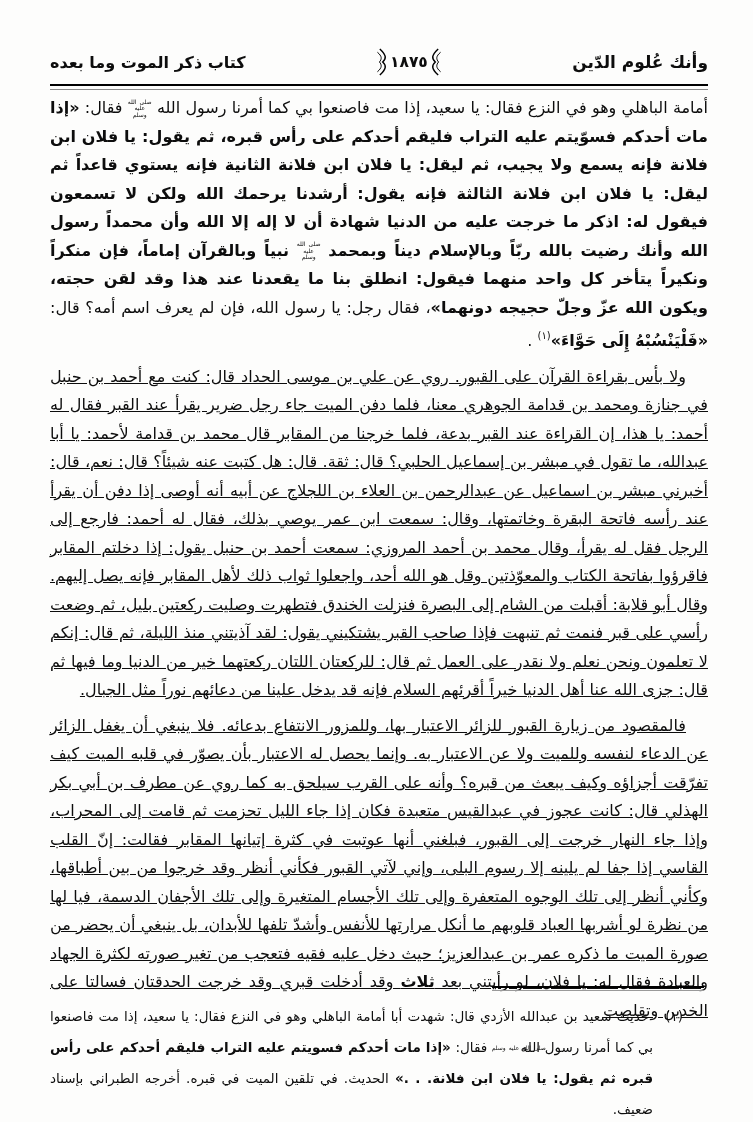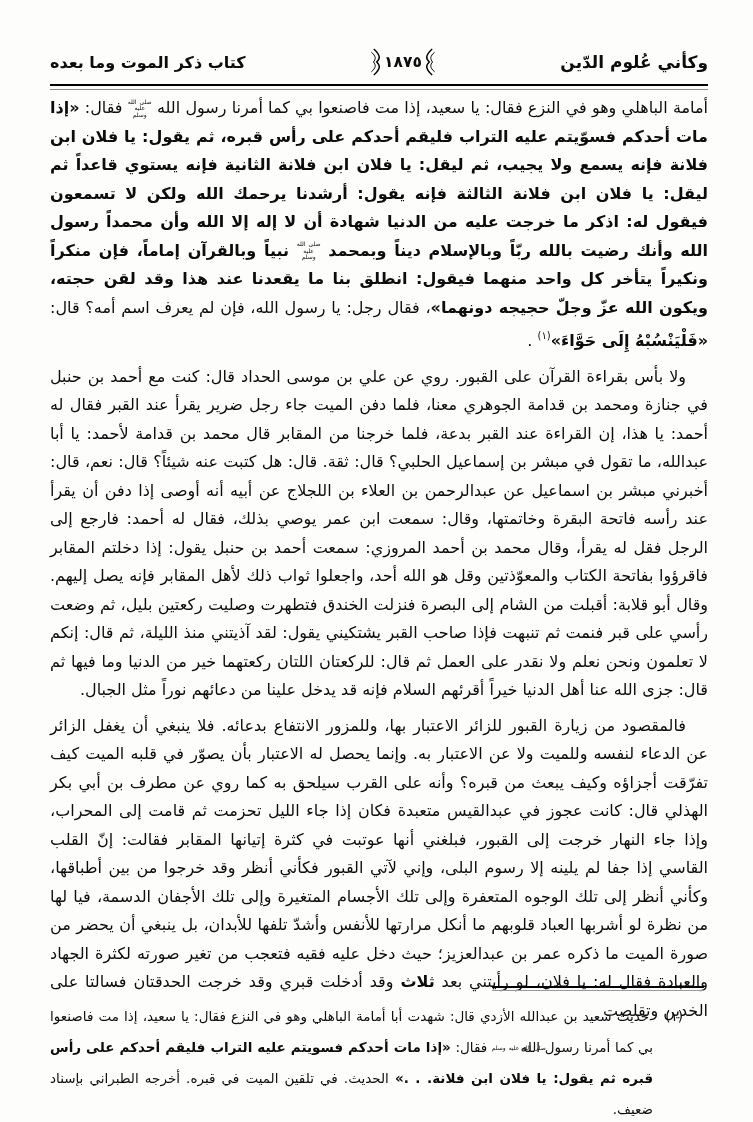--- a/index.html
+++ b/index.html
@@ -29,21 +29,21 @@
     border-bottom:1px solid #8a8a8a;
     height:3px;
   }
   
   .body-text{
     position:absolute;top:94px;right:45px;left:50px;
     font-size:16px;line-height:28.5px;
     text-align:justify;
   }
   p.para{margin:0 0 7px 0;}
-  p.para.indent{text-indent:22px;}
+  p.para.indent{text-indent:22px;text-decoration:underline;}
   .b{font-weight:bold;}
   .sup{font-size:10px;vertical-align:7px;font-weight:normal;}
   .saw{
     display:inline-block;width:24px;
     font-size:6px;line-height:1.1;text-align:center;
     vertical-align:middle;font-weight:normal;
     white-space:normal;word-spacing:1px;
   }
   
   .footnote-area{position:absolute;top:986px;right:45px;left:50px;}
@@ -59,21 +59,21 @@
     padding-right:55px;text-indent:-30px;
   }
   .fn-marker{margin-left:16px;}
 </style>
 </head>
 <body>
 
 <div class="page">
 
   <div class="header">
-    <div class="book-title">وكأني عُلوم الدّين</div>
+    <div class="book-title">وأنك عُلوم الدّين</div>
     <div class="page-no-wrap">
       <svg class="orn" width="13" height="28" viewBox="0 0 16 34">
         <path d="M12.5 1 C4 9 4.5 13 9 17 C4.5 21 4 25 12.5 33" fill="none" stroke="#000" stroke-width="1.8"></path>
         <path d="M15.5 5 C9.5 10 10 13.5 13 17 C10 20.5 9.5 24 15.5 29" fill="none" stroke="#000" stroke-width="1.2"></path>
       </svg>
       <span>١٨٧٥</span>
       <svg class="orn flip" width="13" height="28" viewBox="0 0 16 34">
         <path d="M12.5 1 C4 9 4.5 13 9 17 C4.5 21 4 25 12.5 33" fill="none" stroke="#000" stroke-width="1.8"></path>
         <path d="M15.5 5 C9.5 10 10 13.5 13 17 C10 20.5 9.5 24 15.5 29" fill="none" stroke="#000" stroke-width="1.2"></path>
       </svg>

